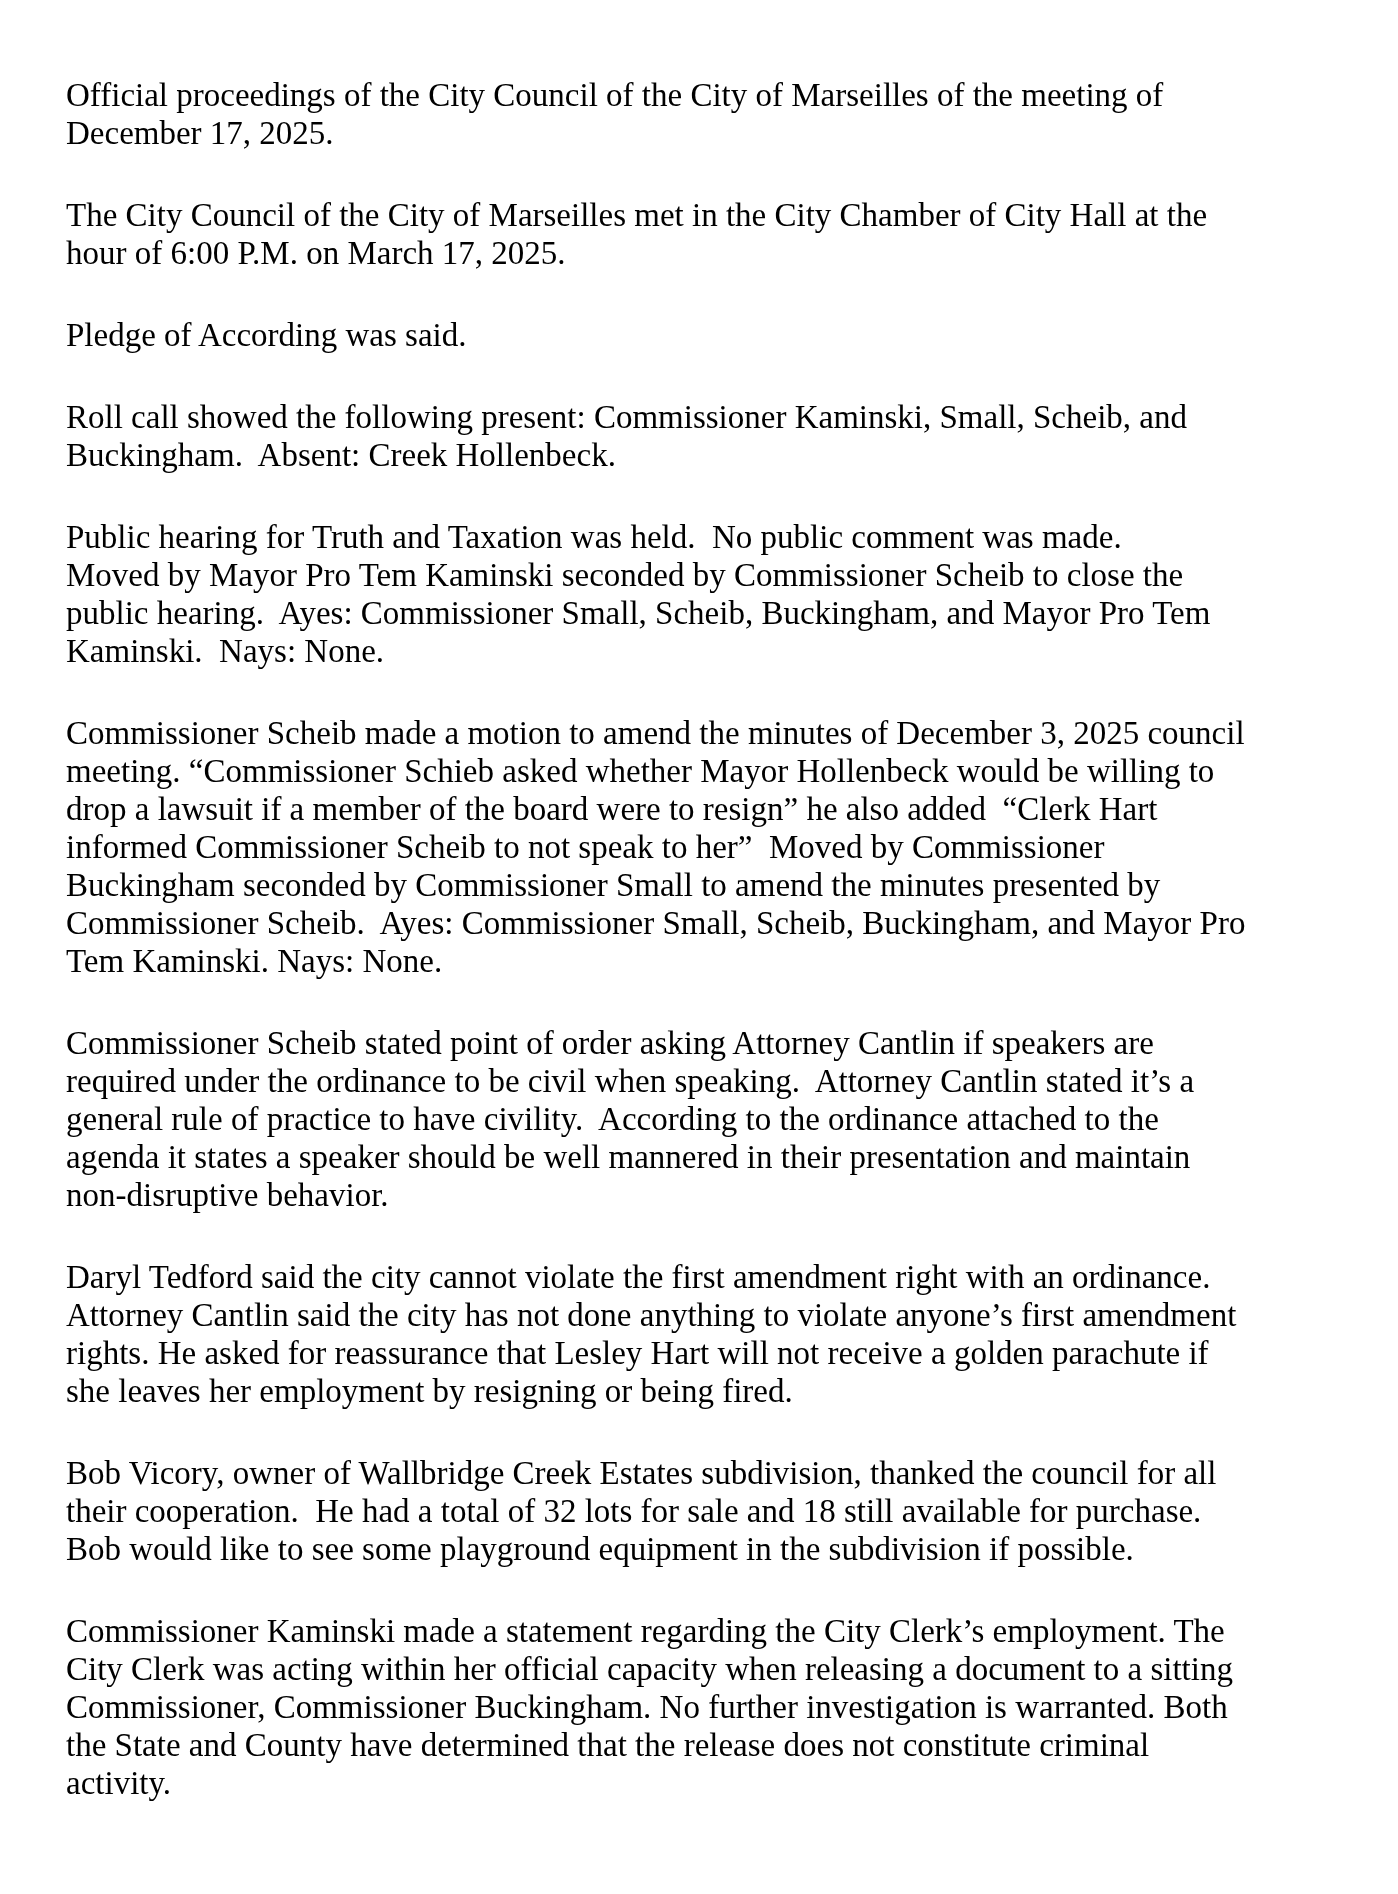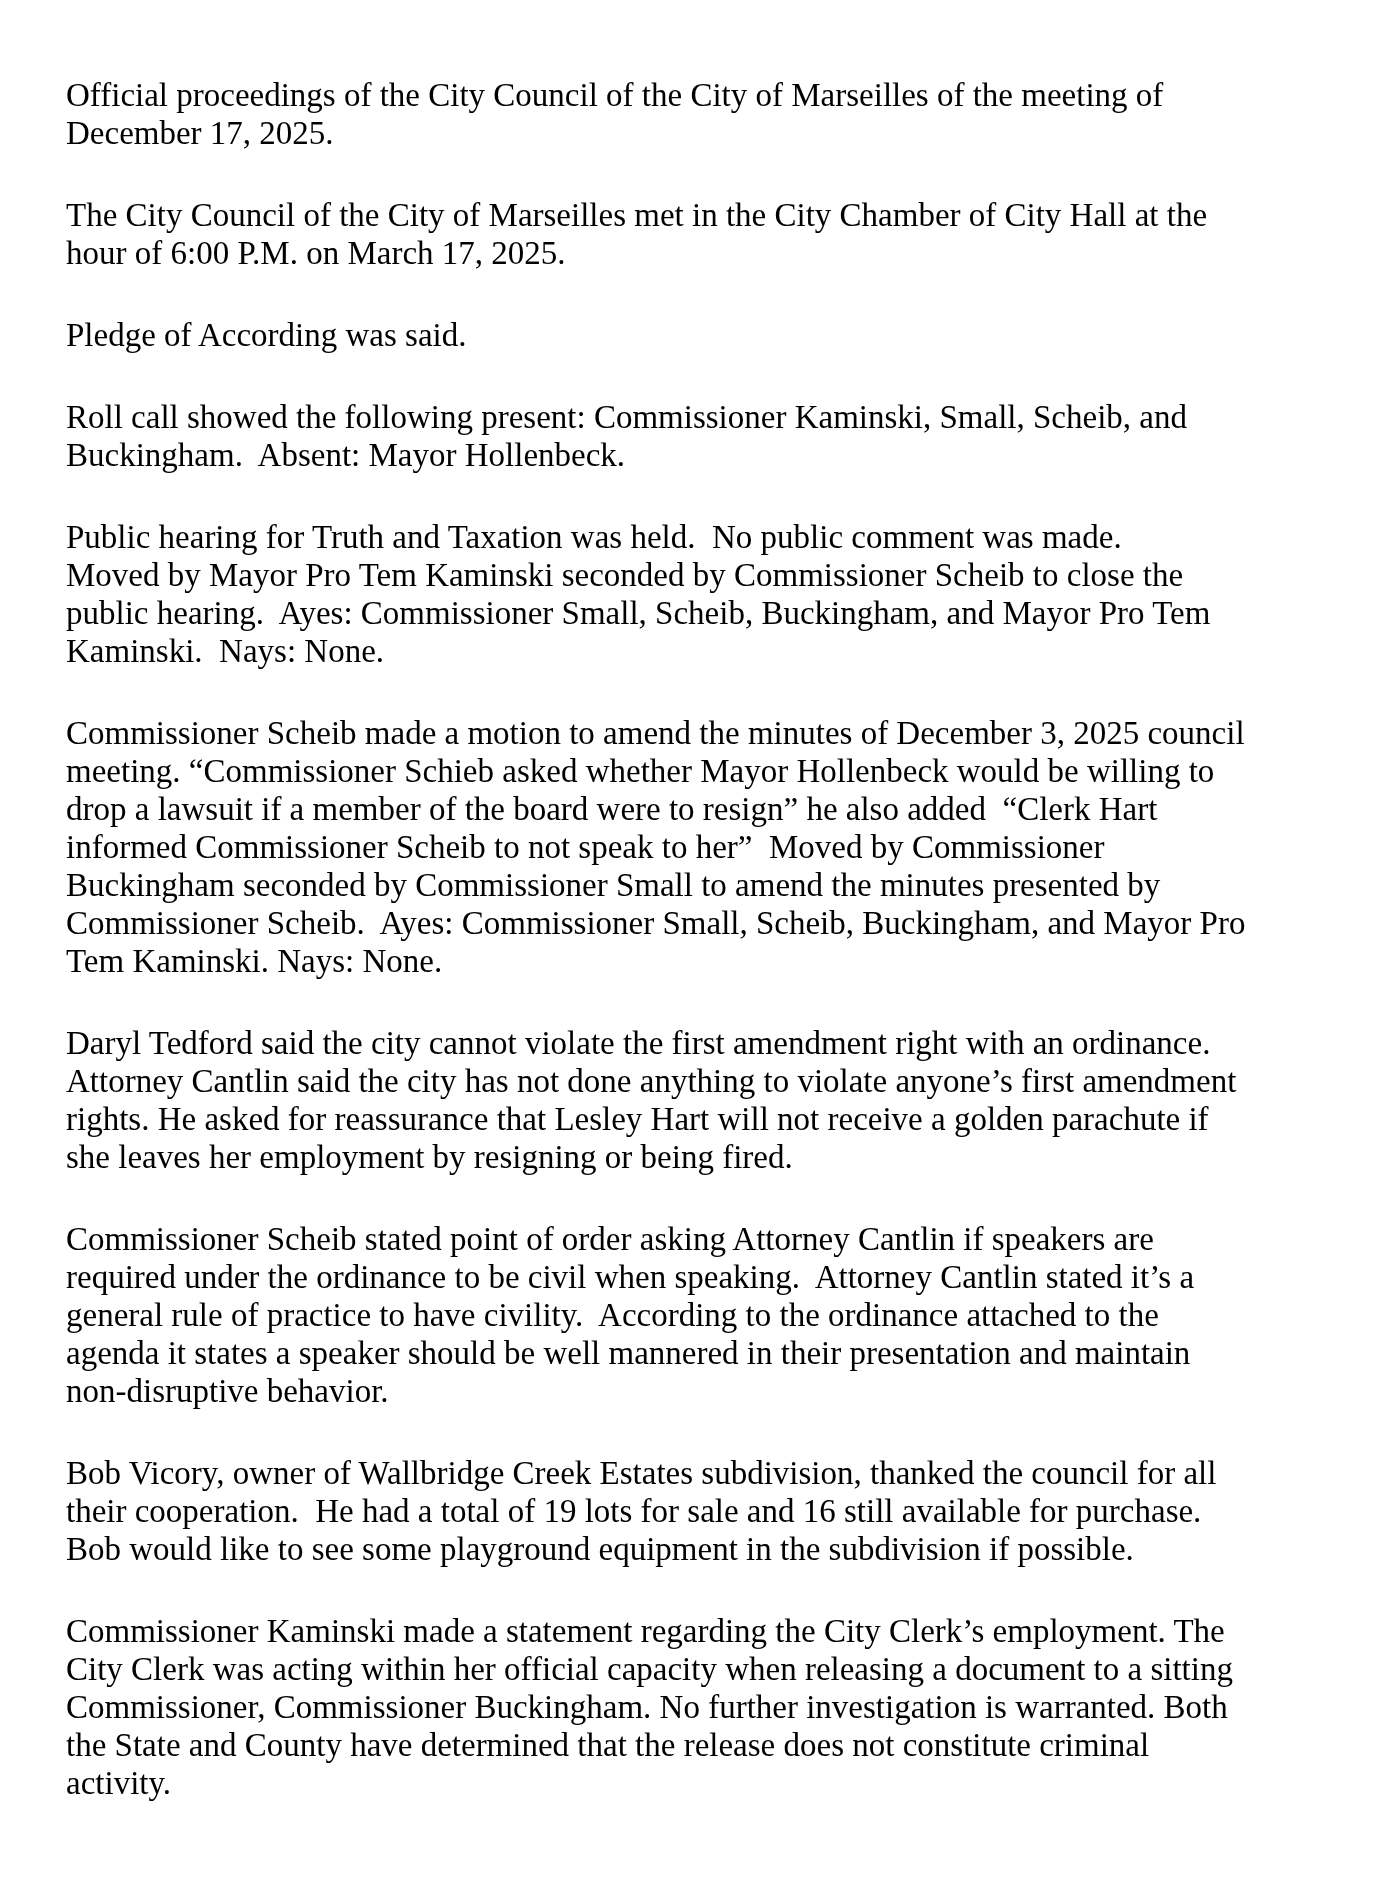--- a/index.html
+++ b/index.html
@@ -32,43 +32,43 @@
 <body>
 
 <div class="page">
   <div class="doc-content">
     <p>Official proceedings of the City Council of the City of Marseilles of the meeting of
 December 17, 2025.</p>
     <p>The City Council of the City of Marseilles met in the City Chamber of City Hall at the
 hour of 6:00 P.M. on March 17, 2025.</p>
     <p>Pledge of According was said.</p>
     <p>Roll call showed the following present: Commissioner Kaminski, Small, Scheib, and
-Buckingham.  Absent: Mayor Hollenbeck.</p>
+Buckingham.  Absent: Creek Hollenbeck.</p>
     <p>Public hearing for Truth and Taxation was held.  No public comment was made.
 Moved by Mayor Pro Tem Kaminski seconded by Commissioner Scheib to close the
 public hearing.  Ayes: Commissioner Small, Scheib, Buckingham, and Mayor Pro Tem
 Kaminski.  Nays: None.</p>
     <p>Commissioner Scheib made a motion to amend the minutes of December 3, 2025 council
 meeting. “Commissioner Schieb asked whether Mayor Hollenbeck would be willing to
 drop a lawsuit if a member of the board were to resign” he also added  “Clerk Hart
 informed Commissioner Scheib to not speak to her”  Moved by Commissioner
 Buckingham seconded by Commissioner Small to amend the minutes presented by
 Commissioner Scheib.  Ayes: Commissioner Small, Scheib, Buckingham, and Mayor Pro
 Tem Kaminski. Nays: None.</p>
-    <p>Daryl Tedford said the city cannot violate the first amendment right with an ordinance.
-Attorney Cantlin said the city has not done anything to violate anyone’s first amendment
-rights. He asked for reassurance that Lesley Hart will not receive a golden parachute if
-she leaves her employment by resigning or being fired.</p>
     <p>Commissioner Scheib stated point of order asking Attorney Cantlin if speakers are
 required under the ordinance to be civil when speaking.  Attorney Cantlin stated it’s a
 general rule of practice to have civility.  According to the ordinance attached to the
 agenda it states a speaker should be well mannered in their presentation and maintain
 non-disruptive behavior.</p>
+    <p>Daryl Tedford said the city cannot violate the first amendment right with an ordinance.
+Attorney Cantlin said the city has not done anything to violate anyone’s first amendment
+rights. He asked for reassurance that Lesley Hart will not receive a golden parachute if
+she leaves her employment by resigning or being fired.</p>
     <p>Bob Vicory, owner of Wallbridge Creek Estates subdivision, thanked the council for all
-their cooperation.  He had a total of 19 lots for sale and 16 still available for purchase.
+their cooperation.  He had a total of 32 lots for sale and 18 still available for purchase.
 Bob would like to see some playground equipment in the subdivision if possible.</p>
     <p>Commissioner Kaminski made a statement regarding the City Clerk’s employment. The
 City Clerk was acting within her official capacity when releasing a document to a sitting
 Commissioner, Commissioner Buckingham. No further investigation is warranted. Both
 the State and County have determined that the release does not constitute criminal
 activity.</p>
   </div>
 </div>
 
 </body></html>

